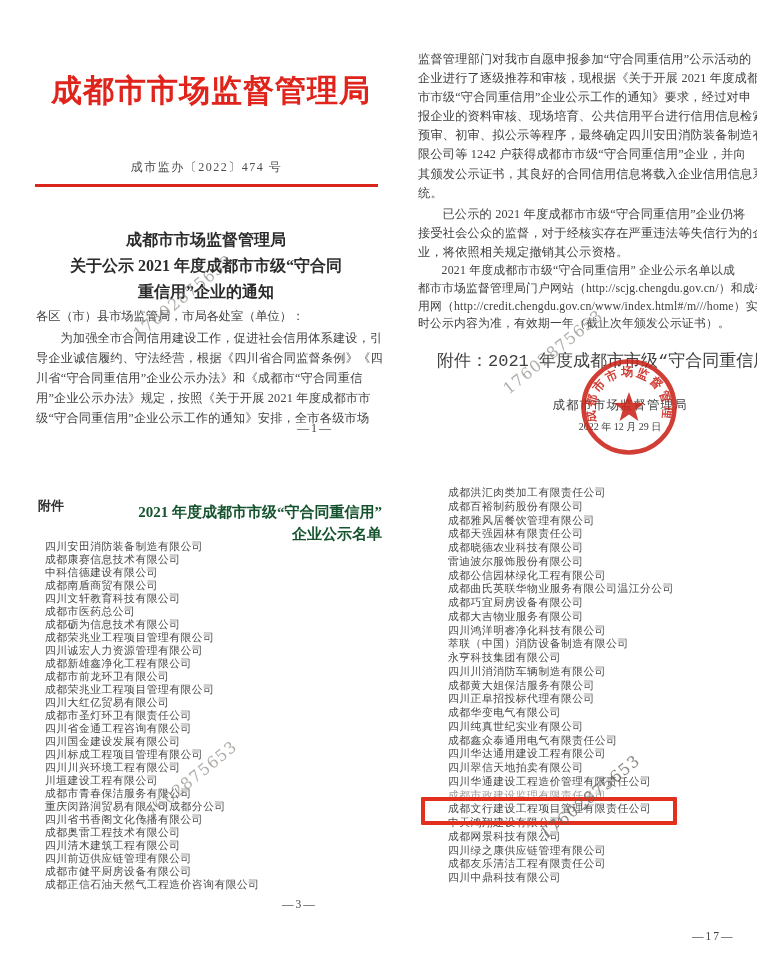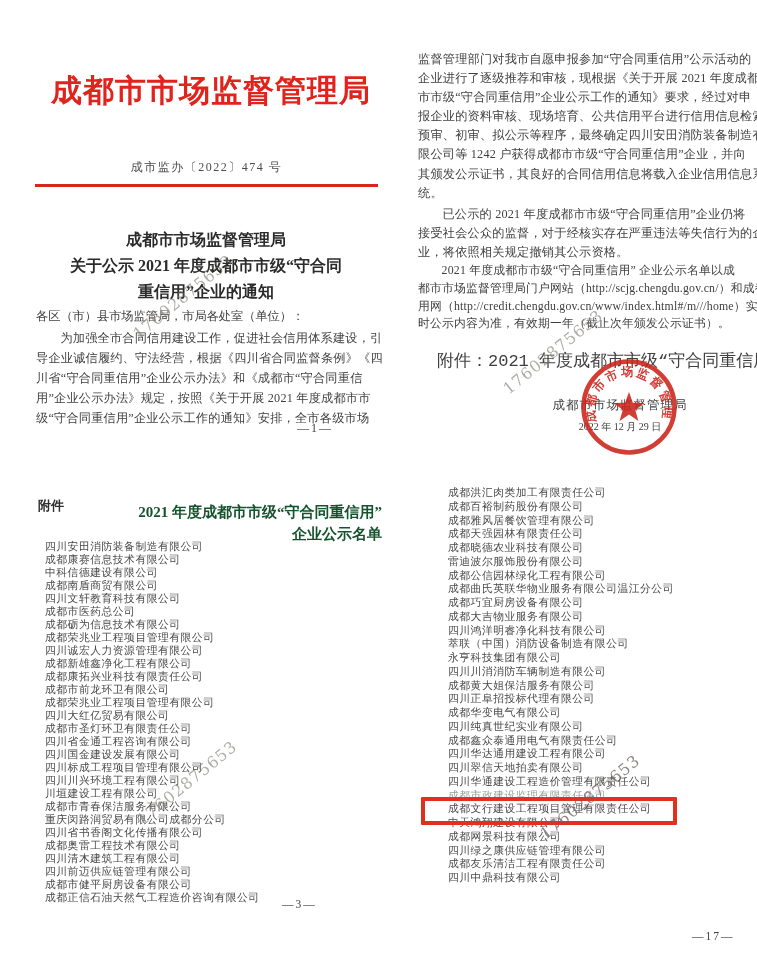--- a/index.html
+++ b/index.html
@@ -114,21 +114,20 @@
       <div class="line">四川安田消防装备制造有限公司</div>
       <div class="line">成都康赛信息技术有限公司</div>
       <div class="line">中科信德建设有限公司</div>
       <div class="line">成都南盾商贸有限公司</div>
       <div class="line">四川文轩教育科技有限公司</div>
       <div class="line">成都市医药总公司</div>
       <div class="line">成都砺为信息技术有限公司</div>
       <div class="line">成都荣兆业工程项目管理有限公司</div>
       <div class="line">四川诚宏人力资源管理有限公司</div>
       <div class="line">成都新雄鑫净化工程有限公司</div>
-      <div class="line">成都康拓兴业科技有限责任公司</div>
       <div class="line">成都市前龙环卫有限公司</div>
       <div class="line">成都荣兆业工程项目管理有限公司</div>
       <div class="line">四川大红亿贸易有限公司</div>
       <div class="line">成都市圣灯环卫有限责任公司</div>
       <div class="line">四川省金通工程咨询有限公司</div>
       <div class="line">四川国金建设发展有限公司</div>
       <div class="line">四川标成工程项目管理有限公司</div>
       <div class="line">四川川兴环境工程有限公司</div>
       <div class="line">川垣建设工程有限公司</div>
       <div class="line">成都市青春保洁服务有限公司</div>

